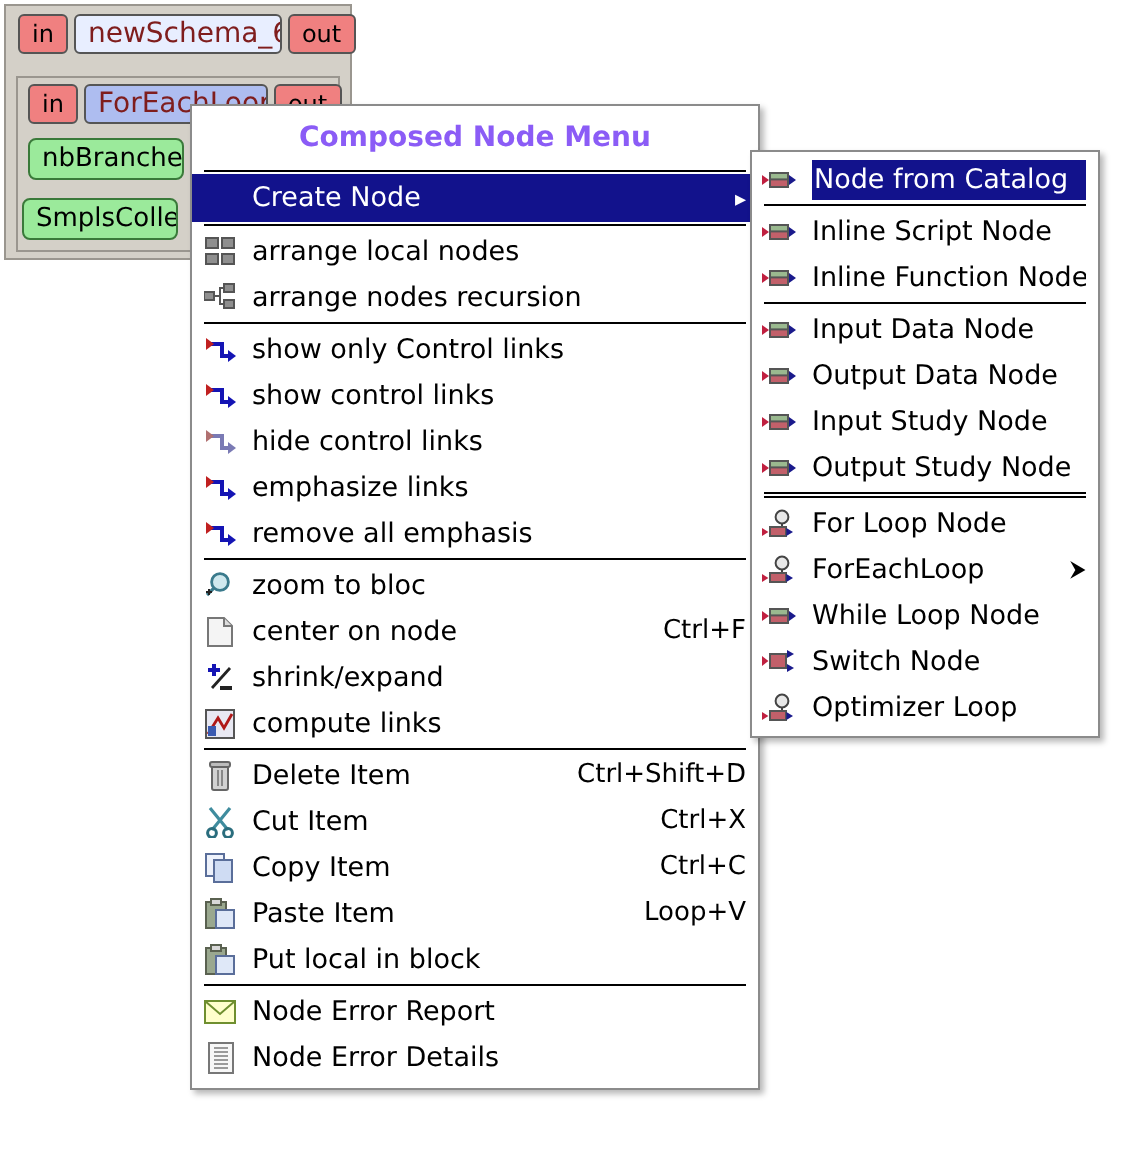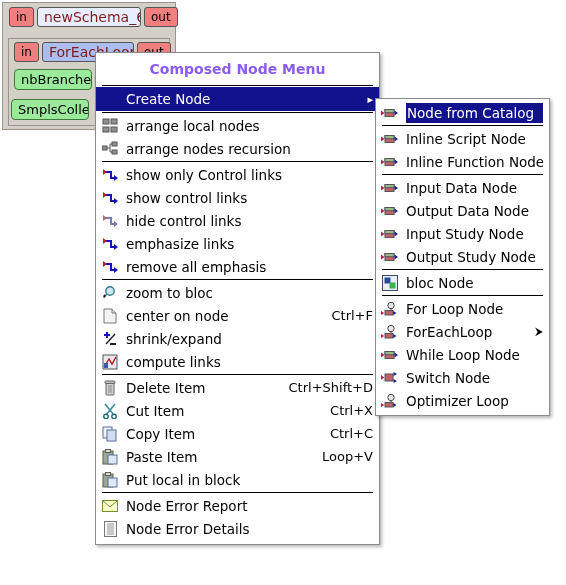--- a/index.html
+++ b/index.html
@@ -61,21 +61,21 @@
   .menu {
     position: absolute;
     background: #ffffff;
     border: 1px solid #8b8b8b;
     box-shadow: 2px 2px 3px rgba(0,0,0,0.28);
     box-sizing: border-box;
     font-size: 13.5px;
     color: #000;
   }
   #main-menu { left: 95px; top: 52px; width: 285px; }
-  #sub-menu  { left: 375px; top: 98px; width: 175px; }
+  #sub-menu  { left: 375px; top: 75px; width: 175px; }
 
   .menu-title {
     font-weight: bold;
     font-size: 14px;
     text-align: center;
     padding: 8px 6px 7px 6px;
     color: #8b5cf6;
   }
   .sep { height: 0; border-top: 1px solid #000; margin: 1px 6px; }
 
@@ -428,30 +428,20 @@
           <rect x="4" y="2.5" width="9" height="7" fill="#c2606a" stroke="#555"></rect>
           <rect x="4" y="2.5" width="9" height="3.2" fill="#9ab98f" stroke="#555"></rect>
           <path d="M0 3.5 L3.5 6 L0 8.5 Z" fill="#c02040"></path>
           <path d="M13.5 3.5 L17 6 L13.5 8.5 Z" fill="#1a1a8c"></path>
         </svg>
       </span>
       <span class="lbl">Output Study Node</span>
     </div>
     <div class="sep"></div>
 
-    <div class="mi">
-      <span class="ic">
-        <svg width="16" height="16" viewBox="0 0 16 16">
-          <rect x="0.5" y="0.5" width="15" height="15" fill="#e9eef7" stroke="#3a4a6a"></rect>
-          <rect x="2.5" y="2.5" width="6" height="6" fill="#2a4a9a"></rect>
-          <rect x="7.5" y="7.5" width="6" height="6" fill="#3cb34a"></rect>
-        </svg>
-      </span>
-      <span class="lbl">bloc Node</span>
-    </div>
     <div class="sep"></div>
 
     <div class="mi">
       <span class="ic">
         <svg width="18" height="16" viewBox="0 0 18 16">
           <circle cx="10" cy="4.5" r="3.2" fill="#e8e8e8" stroke="#444"></circle>
           <path d="M10 7.7 v2" stroke="#444"></path>
           <rect x="4" y="9.5" width="8" height="4.5" fill="#c2606a" stroke="#555"></rect>
           <path d="M0 10 L3.2 12 L0 14 Z" fill="#c02040"></path>
           <path d="M12.2 10 L15.5 12 L12.2 14 Z" fill="#1a1a8c"></path>

